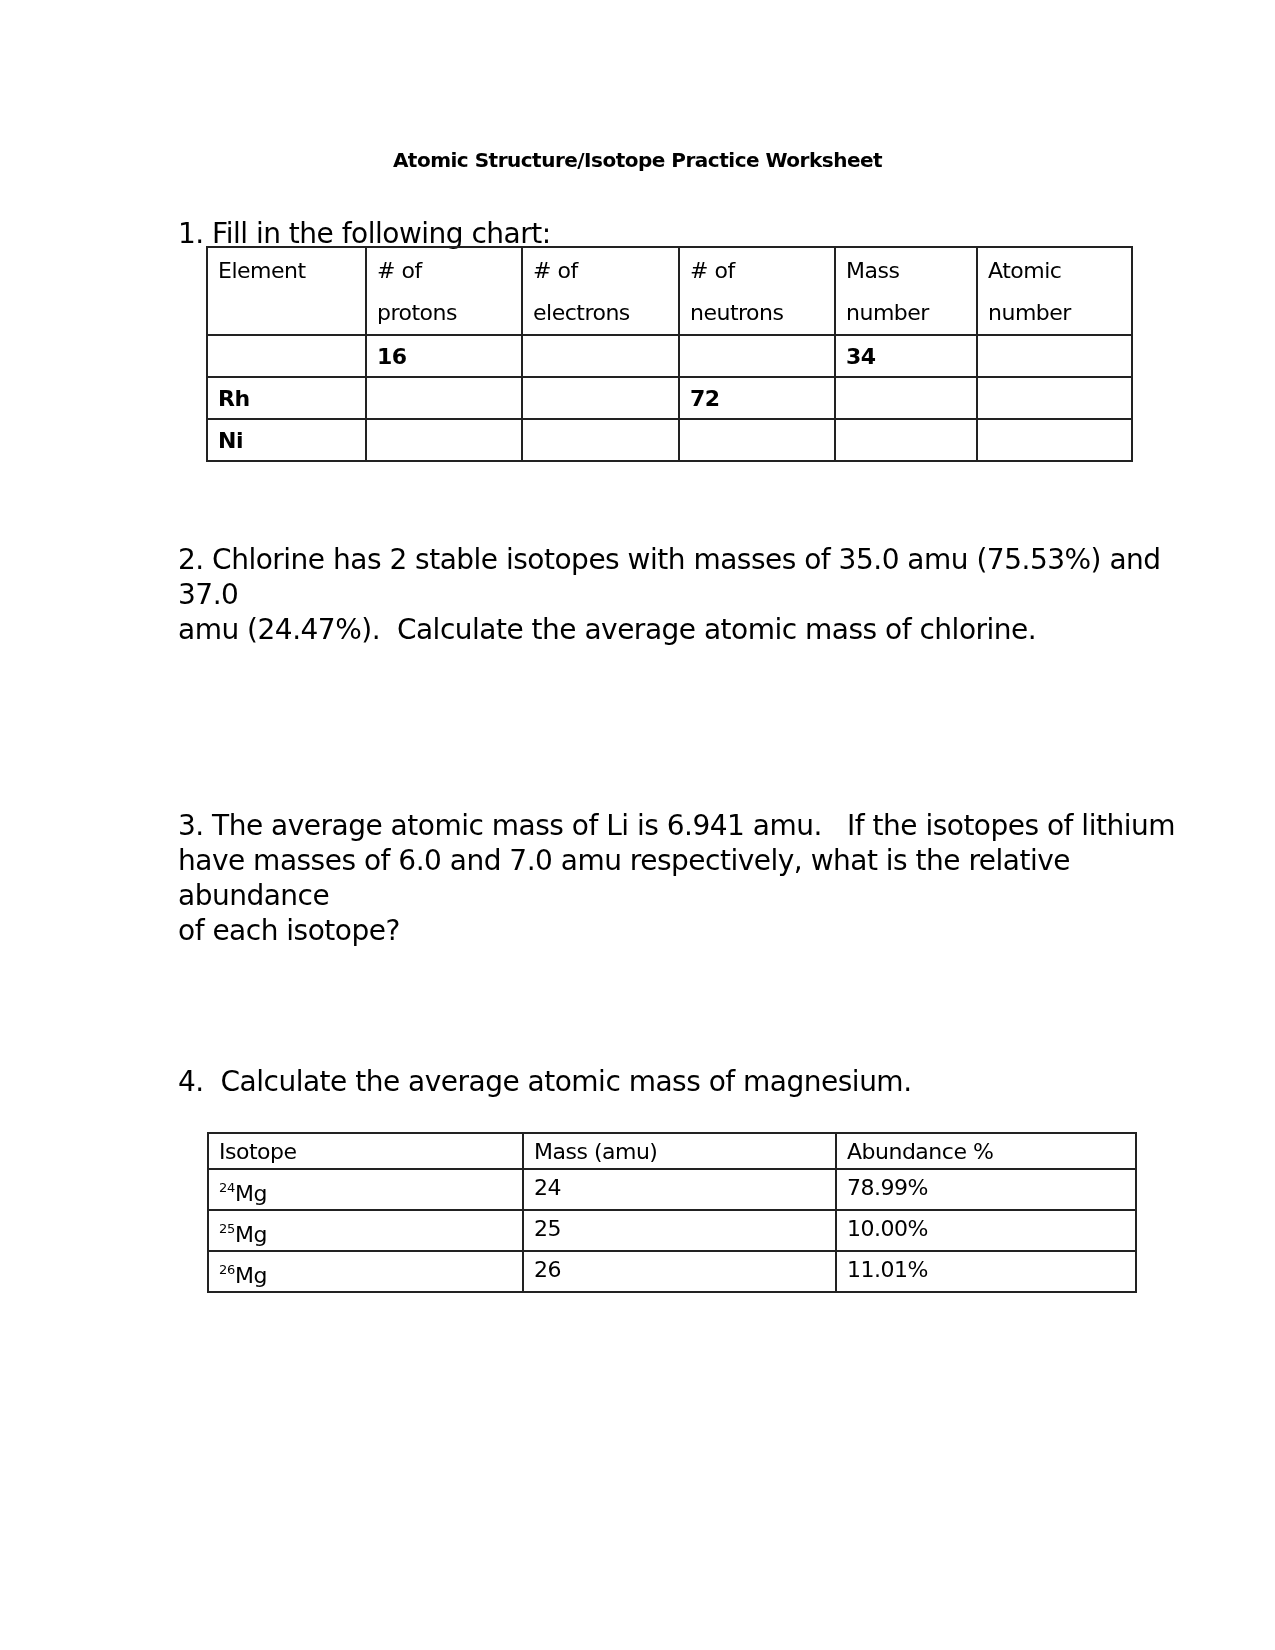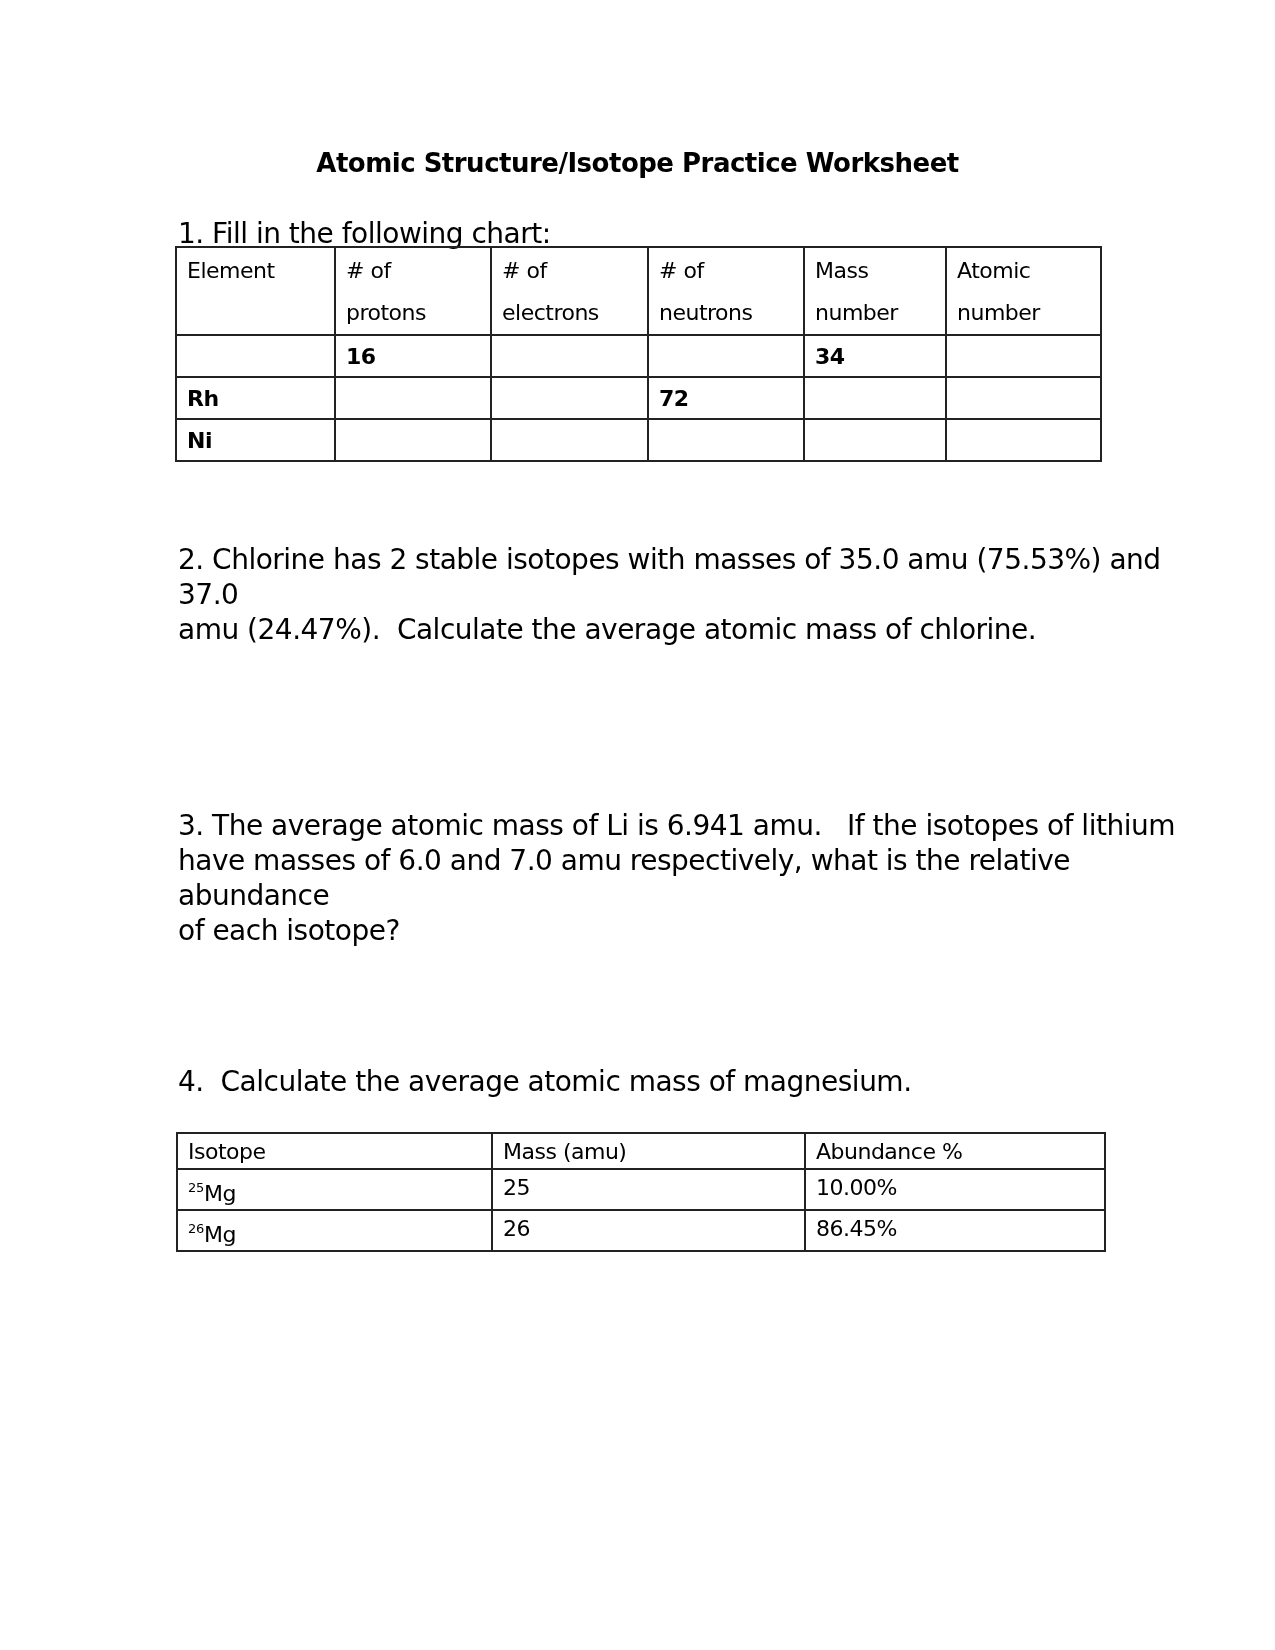--- a/index.html
+++ b/index.html
@@ -15,21 +15,21 @@
     font-family: "DejaVu Sans", "Liberation Sans", sans-serif;
     color: #000000;
     overflow: hidden;
   }
   .doc-title {
     position: absolute;
     top: 148px;
     left: 0;
     width: 1275px;
     text-align: center;
-    font-size: 26px;
+    font-size: 20px;
     font-weight: bold;
     letter-spacing: -0.5px;
     white-space: pre;
   }
   .question {
     position: absolute;
     left: 178px;
     width: 1010px;
     font-size: 28px;
     letter-spacing: -0.5px;
@@ -38,20 +38,21 @@
   }
   #q1 { top: 216px; }
   #q2 { top: 542px; }
   #q3 { top: 772px; margin-top: 36px; }
   #q4 { top: 1064px; }
 
   table {
     position: absolute;
     border-collapse: collapse;
     table-layout: fixed;
+    margin-left: 31px;
   }
   td, th {
     border: 2px solid #222222;
     padding: 2px 4px 0 10px;
     text-align: left;
     vertical-align: top;
     font-weight: normal;
     font-size: 22px;
     letter-spacing: -0.5px;
     overflow: hidden;
@@ -164,25 +165,30 @@
     </colgroup>
     <thead>
       <tr>
         <th>Isotope</th>
         <th>Mass (amu)</th>
         <th>Abundance %</th>
       </tr>
     </thead>
     <tbody>
       <tr>
+        <td><span class="sup">24</span><span>Mg</span></td>
+        <td>24</td>
+        <td>78.99%</td>
+      </tr>
+      <tr>
         <td><span class="sup">25</span><span>Mg</span></td>
         <td>25</td>
         <td>10.00%</td>
       </tr>
       <tr>
         <td><span class="sup">26</span><span>Mg</span></td>
         <td>26</td>
-        <td>86.45%</td>
+        <td>11.01%</td>
       </tr>
     </tbody>
   </table>
 
 </div>
 
 </body></html>

